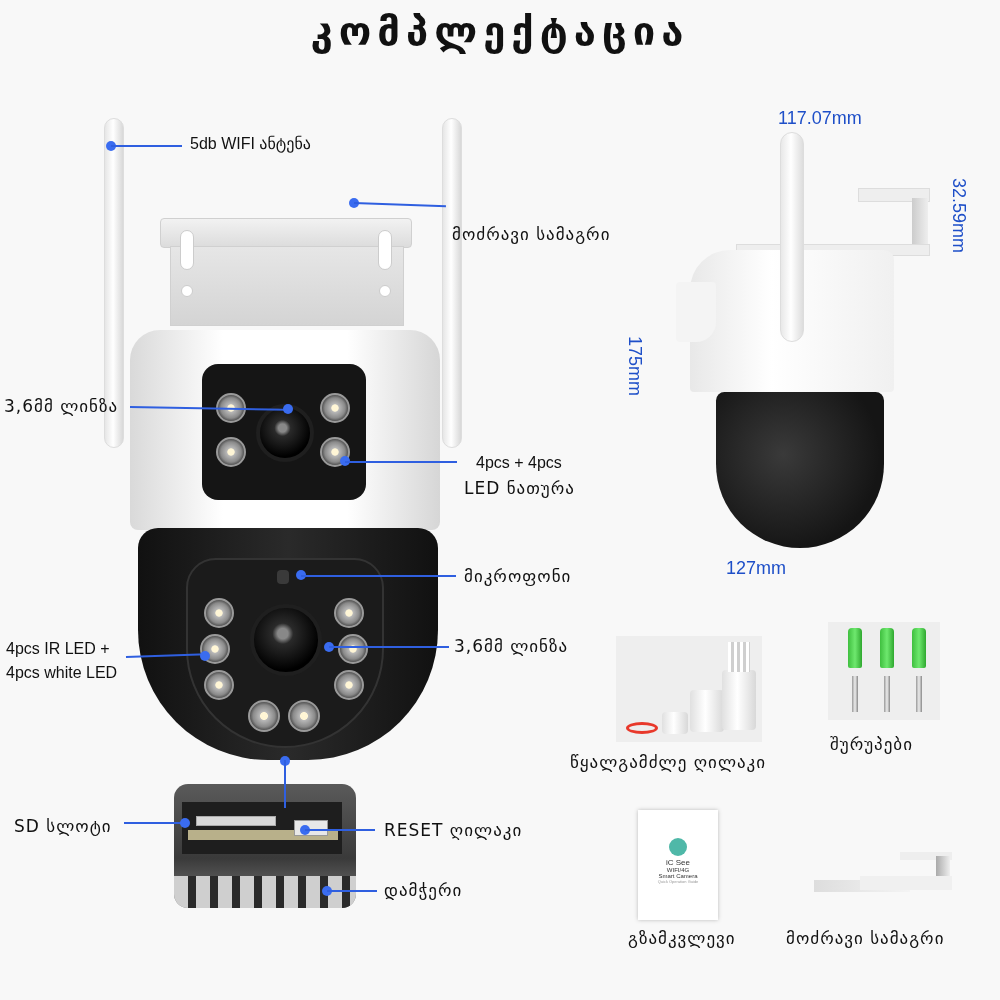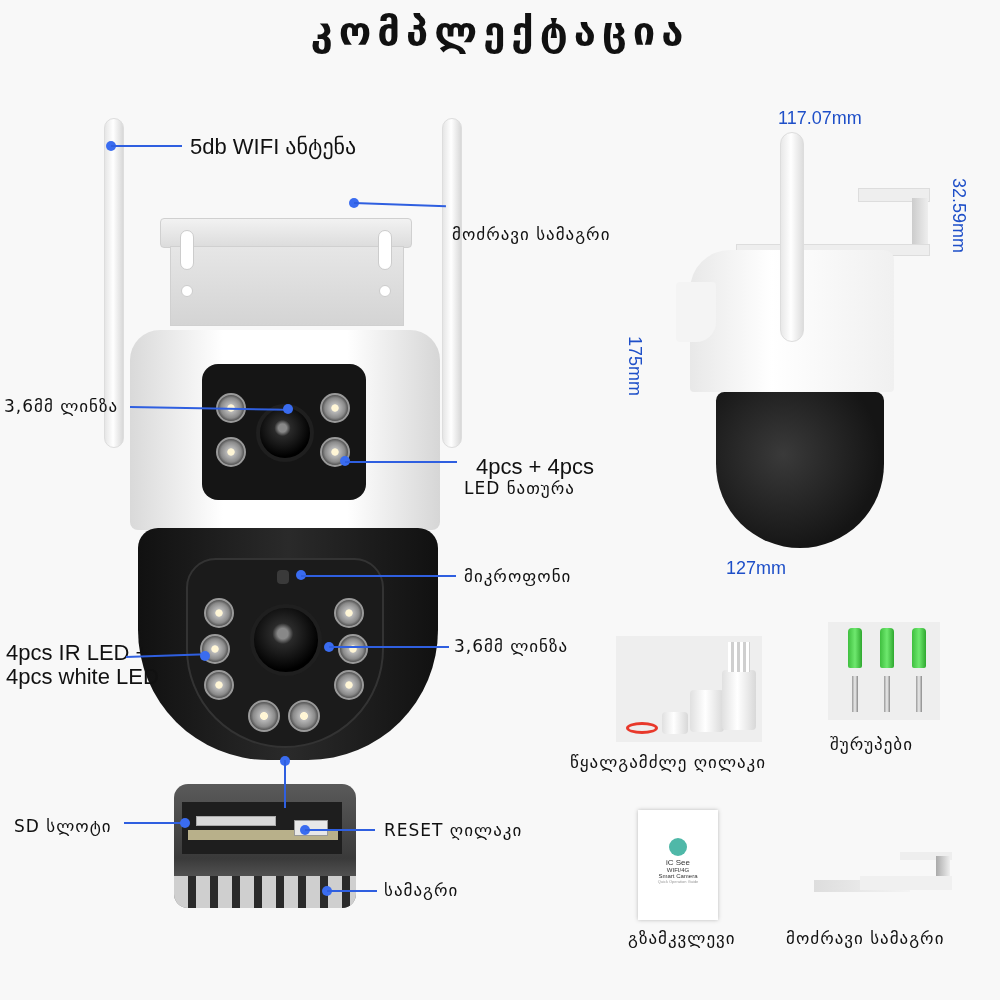--- a/index.html
+++ b/index.html
@@ -1,21 +1,21 @@
 <!DOCTYPE html>
 <html><head>
   <meta charset="utf-8">
   <style>
     * { box-sizing: border-box; margin: 0; padding: 0; }
     html, body { width: 1000px; height: 1000px; background: #f8f8f8; overflow: hidden; }
     body { position: relative; font-family: "DejaVu Sans", sans-serif; color: #111; }
     .abs { position: absolute; }
     .title { left: 0; top: 8px; width: 1000px; text-align: center; font-size: 40px; font-weight: bold; letter-spacing: 6px; color: #111; }
     .lbl { font-size: 17px; color: #111; white-space: nowrap; letter-spacing: 1px; }
-    .lbl-sans { font-family: "Liberation Sans", sans-serif; font-size: 22px; letter-spacing: 0; }
+    .lbl-sans { font-family: "Liberation Sans", sans-serif; font-size: 16px; letter-spacing: 0; }
     .dim { color: #1e4fc8; font-family: "Liberation Sans", sans-serif; font-size: 18px; white-space: nowrap; }
     .vert { writing-mode: vertical-rl; }
     .line { position: absolute; height: 2px; background: #2f5fe0; }
     .vline { position: absolute; width: 2px; background: #2f5fe0; }
     .dot { position: absolute; width: 10px; height: 10px; border-radius: 50%; background: #3a6cf0; }
     
     .antenna { position: absolute; width: 20px; border-radius: 10px; background: linear-gradient(90deg,#e6e6e6,#ffffff 45%,#d8d8d8); border: 1px solid #ddd; }
     .bracket { position: absolute; background: linear-gradient(180deg,#f2f2f2,#dcdcdc); border: 1px solid #d0d0d0; }
     .housing { position: absolute; background: linear-gradient(90deg,#d9d9d9,#ffffff 30%,#ffffff 70%,#d6d6d6); border-radius: 30px 30px 8px 8px; }
     .front-panel { position: absolute; background: #151515; border-radius: 16px; }
@@ -116,21 +116,21 @@
 <div class="abs lbl" style="left:14px;top:816px;">SD სლოტი</div>
 <div class="line" style="left:124px;top:822px;width:62px;"></div>
 <div class="dot" style="left:180px;top:818px;"></div>
 
 <div class="dot" style="left:300px;top:825px;"></div>
 <div class="line" style="left:305px;top:829px;width:70px;"></div>
 <div class="abs lbl" style="left:384px;top:820px;text-align:center;">RESET ღილაკი</div>
 
 <div class="dot" style="left:322px;top:886px;"></div>
 <div class="line" style="left:327px;top:890px;width:50px;"></div>
-<div class="abs lbl" style="left:384px;top:880px;">სამაგრი</div>
+<div class="abs lbl" style="left:384px;top:880px;">დამჭერი</div>
 
 <div>
   <div class="abs" style="left:858px;top:188px;width:72px;height:14px;background:#eee;border:1px solid #ddd;"></div>
   <div class="abs" style="left:912px;top:198px;width:16px;height:50px;background:linear-gradient(90deg,#ccc,#eee);"></div>
   <div class="abs" style="left:736px;top:244px;width:194px;height:12px;background:#eee;border:1px solid #ddd;"></div>
   <div class="side-white" style="left:690px;top:250px;width:204px;height:142px;border-radius:40px 10px 4px 4px;"></div>
   <div class="abs" style="left:676px;top:282px;width:40px;height:60px;background:#f4f4f4;border-radius:4px 4px 20px 4px;"></div>
   <div class="abs" style="left:780px;top:132px;width:24px;height:210px;border-radius:12px;background:linear-gradient(90deg,#e8e8e8,#fff 45%,#ddd);border:1px solid #ddd;"></div>
   <div class="side-dome" style="left:716px;top:392px;width:168px;height:156px;"></div>
 </div>

